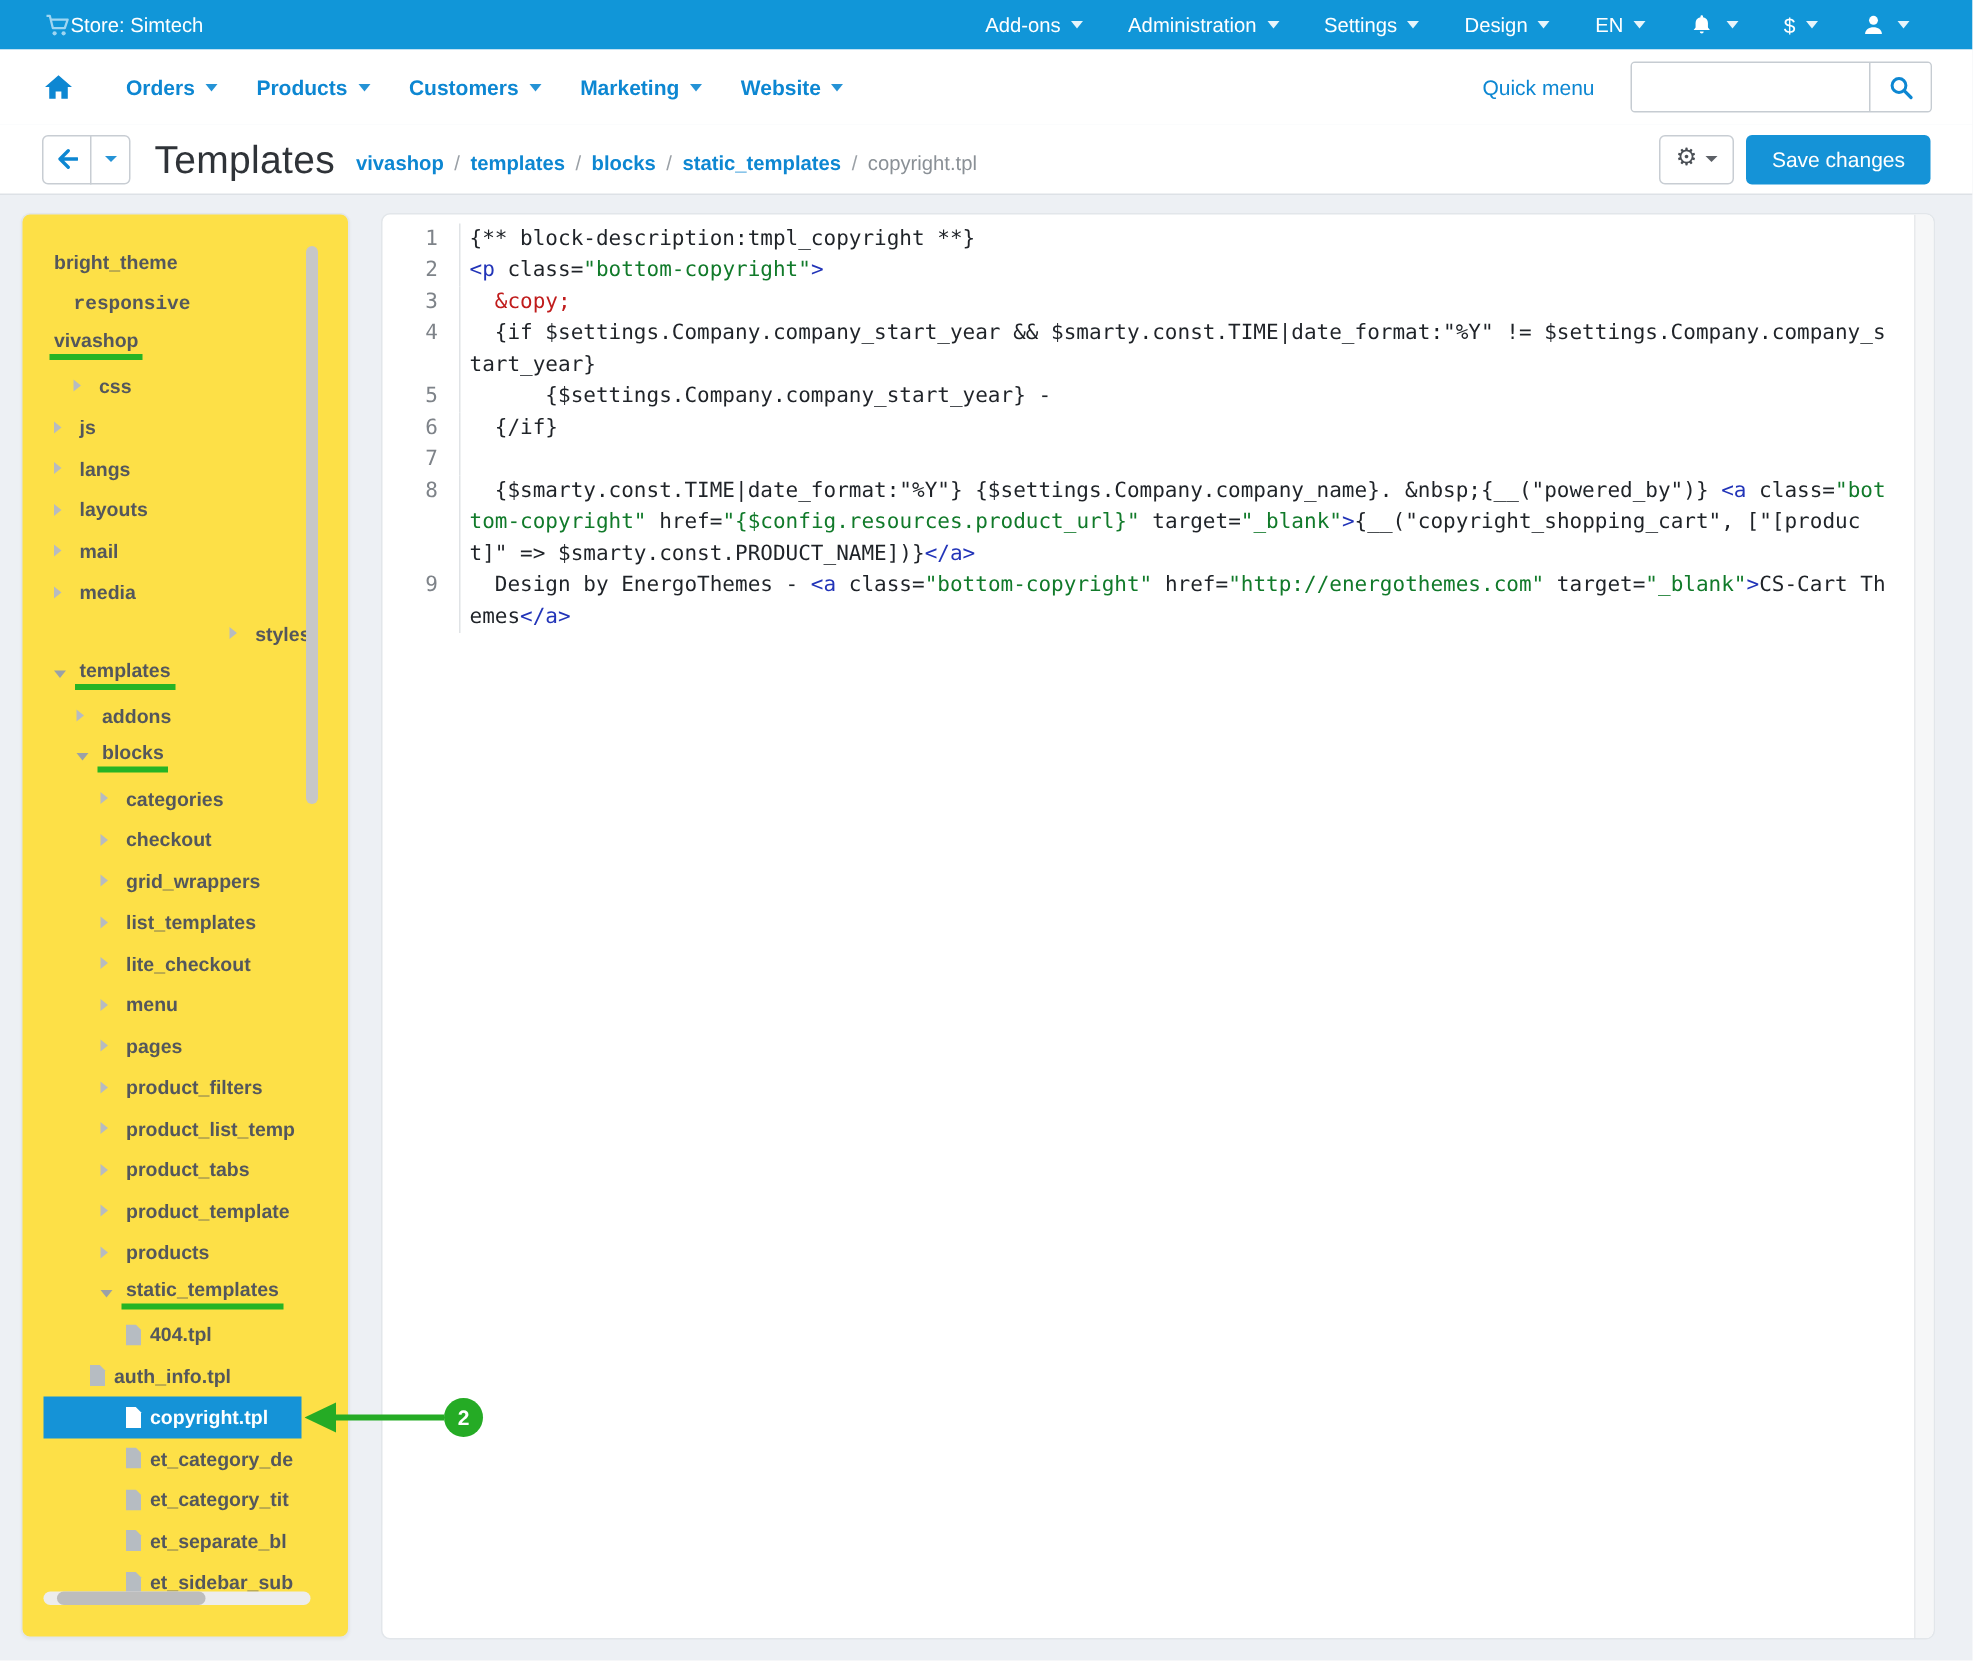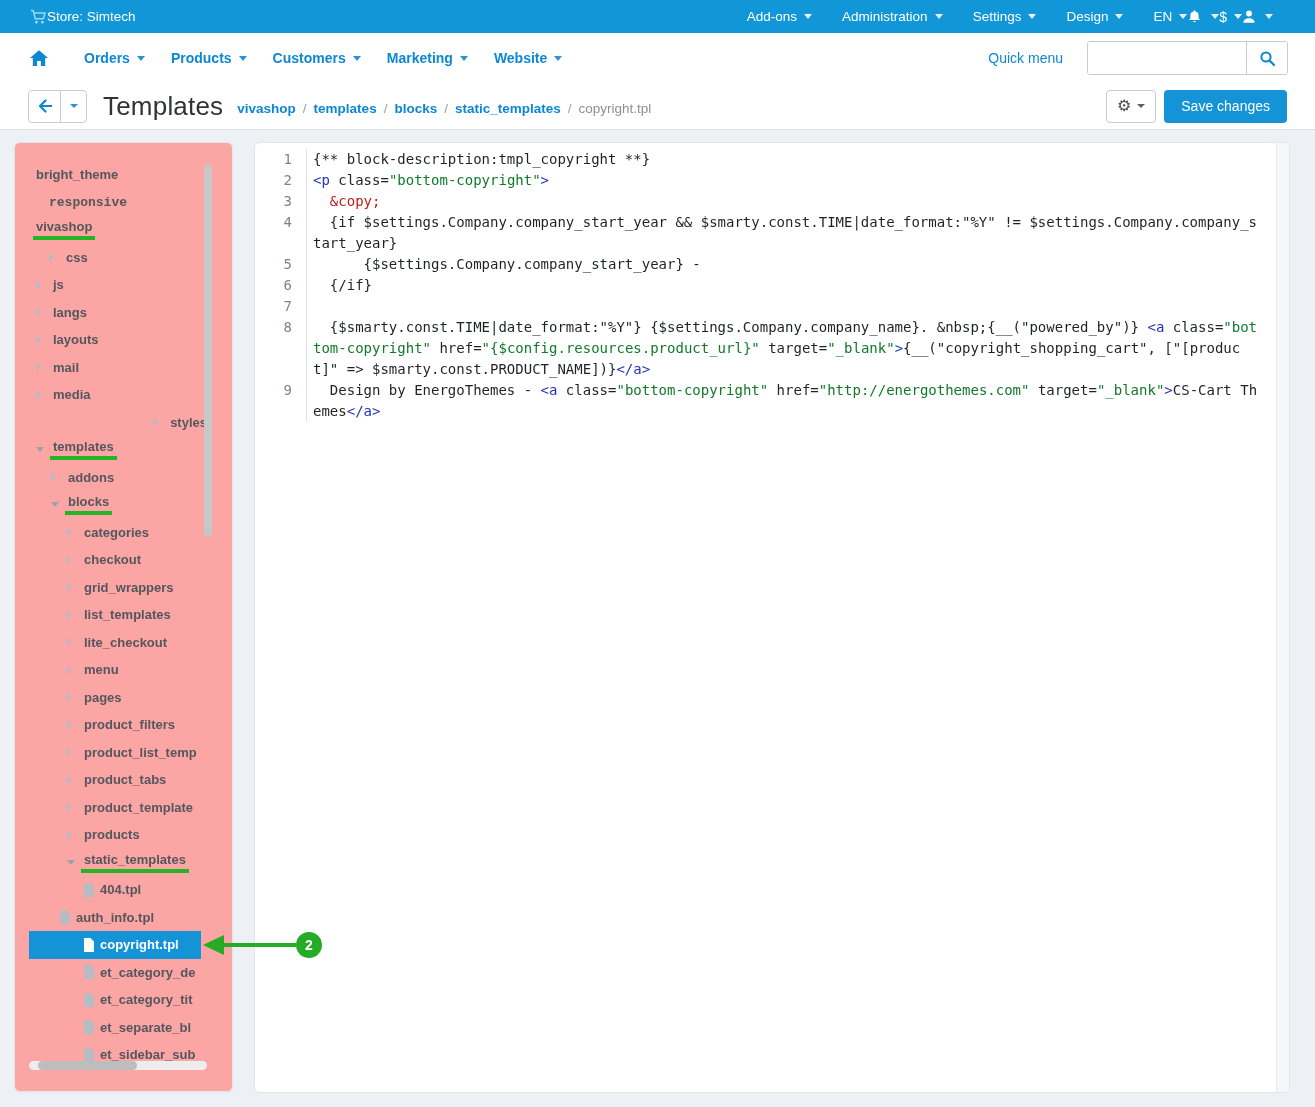--- a/index.html
+++ b/index.html
@@ -10,21 +10,21 @@
     font-family:"Liberation Sans", sans-serif;
   }
   
   .topbar {
     position:absolute; top:0; left:0; width:1315px; height:33px;
     background:#1196d8; display:flex; align-items:center;
     padding:0 42px 0 30px; justify-content:space-between;
   }
   .tb-left { display:flex; align-items:center; }
   .tb-store { color:#fff; font-size:13.5px; }
-  .tb-right { display:flex; align-items:center; }
+  .tb-right { display:flex; align-items:center; gap:30px; }
   .tb-item { color:#fff; font-size:13.5px; display:flex; align-items:center; cursor:pointer; }
   .caret {
     display:inline-block; width:0; height:0;
     border-left:4px solid transparent; border-right:4px solid transparent;
     border-top:5px solid currentColor; margin-left:7px; opacity:.9;
   }
   
   .navbar {
     position:absolute; top:33px; left:0; width:1315px; height:50px;
     background:#fff; display:flex; align-items:center; padding:0 27px 0 30px;
@@ -60,21 +60,21 @@
   .gear-btn { width:50px; border-radius:4px; color:#4a4f55; gap:6px; }
   .gear-glyph { font-size:16px; line-height:1; }
   .gear-btn .caret { margin-left:0; border-top-width:4px; }
   .save-btn {
     height:33px; padding:0 17px; background:#1593d7; color:#fff; border:none;
     border-radius:4px; font-size:14px; font-family:"Liberation Sans",sans-serif; cursor:pointer;
   }
   
   .sidebar {
     position:absolute; left:14px; top:142px; width:219px; height:950px;
-    background:#fca5a5; border:1px solid #e2e6ea; border-radius:6px;
+    background:#fde047; border:1px solid #e2e6ea; border-radius:6px;
     box-shadow:0 1px 2px rgba(0,0,0,.04); overflow:hidden; padding-top:18px;
   }
   .tree { width:192px; overflow:hidden; }
   .row {
     height:27.5px; display:flex; align-items:center; white-space:nowrap;
     font-size:13px; font-weight:bold; color:#54575c; cursor:pointer; overflow:hidden;
   }
   .arrow { width:17px; flex:0 0 17px; display:flex; align-items:center; }
   .tri-r { width:0; height:0; border-top:4px solid transparent; border-bottom:4px solid transparent; border-left:5px solid #b7bbc1; }
   .tri-d { width:0; height:0; border-left:4px solid transparent; border-right:4px solid transparent; border-top:5px solid #9ba1a7; }

